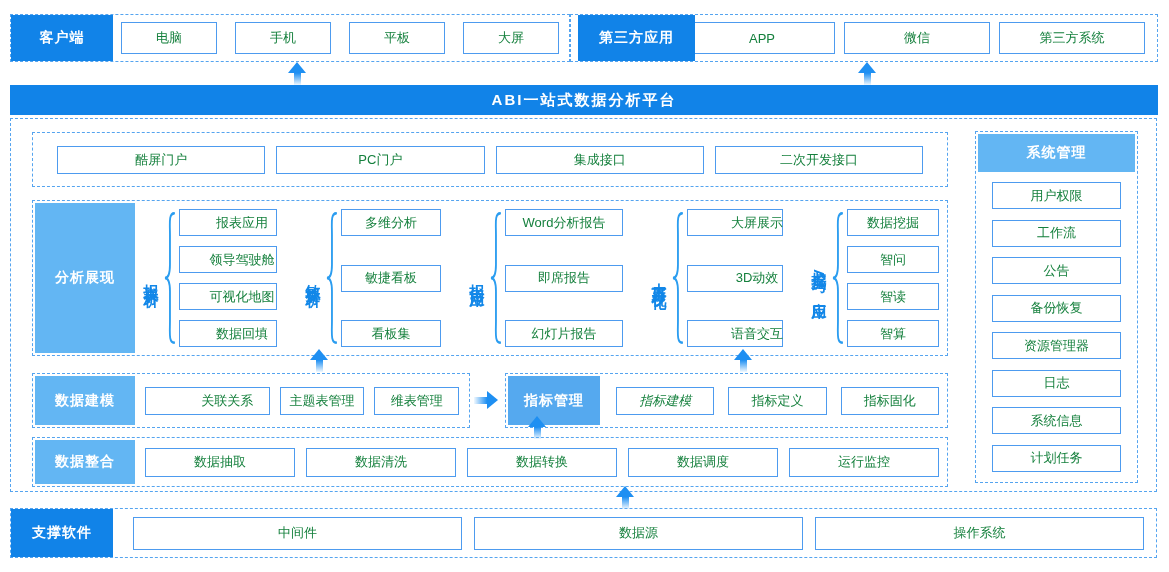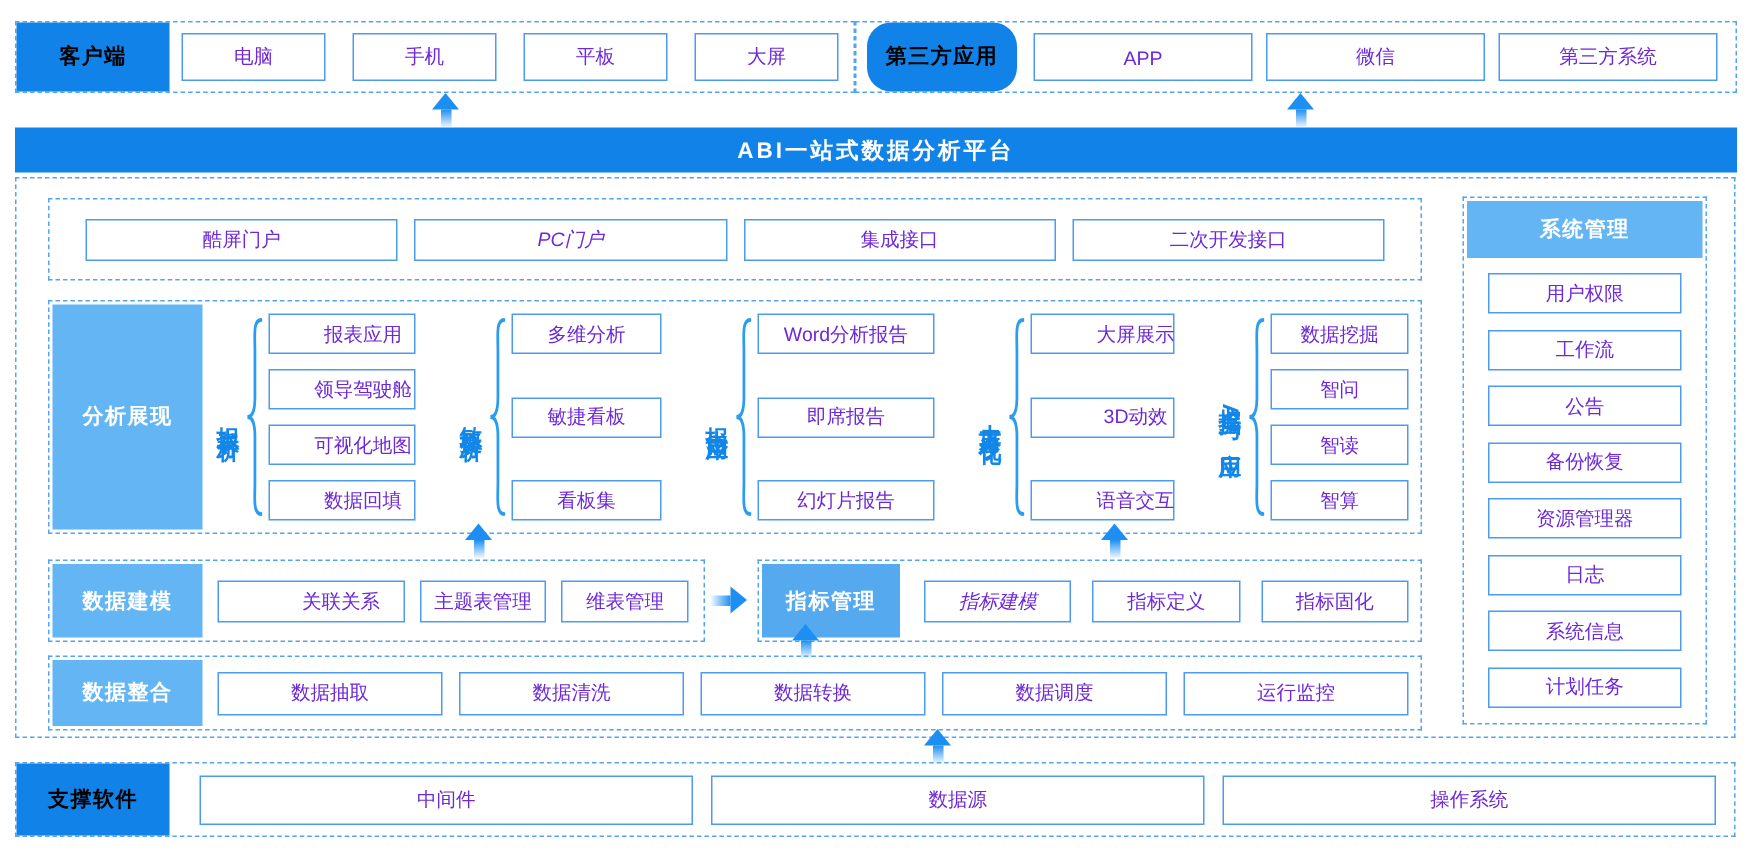--- a/index.html
+++ b/index.html
@@ -4,28 +4,28 @@
 <style>
   html,body{margin:0;padding:0;background:#fff;}
   .canvas{
     position:relative;width:1169px;height:572px;background:#fff;overflow:hidden;
     font-family:"Liberation Sans","DejaVu Sans",sans-serif;color:#3d4450;
   }
   
   .dashed{position:absolute;border:1px dashed #55a4ef;box-sizing:border-box;background:#fff;}
   .dashed.transparent{background:transparent;}
   
-  .blabel{position:absolute;background:#1183e8;color:#000000;display:flex;align-items:center;justify-content:center;
+  .blabel{position:absolute;background:#1183e8;color:#ffffff;display:flex;align-items:center;justify-content:center;
           font-size:14px;font-weight:600;letter-spacing:1px;z-index:4;box-sizing:border-box;}
   .llabel{position:absolute;background:#63b6f3;color:#fff;display:flex;align-items:center;justify-content:center;
           font-size:14px;font-weight:600;letter-spacing:1px;z-index:4;box-sizing:border-box;}
   .mlabel{background:#55a9ef;}
   
   .wbox{background:#fff;border:1px solid #4d9bef;box-sizing:border-box;display:flex;align-items:center;justify-content:center;
-        font-size:13px;color:#6d28d9;white-space:nowrap;}
+        font-size:13px;color:#15803d;white-space:nowrap;}
   
   .banner{position:absolute;left:10px;top:85px;width:1148px;height:30px;background:#1183e8;color:#fff;
           display:flex;align-items:center;justify-content:center;font-size:15px;font-weight:700;letter-spacing:2px;}
   
   .items-row{position:absolute;top:0;bottom:0;display:flex;align-items:center;}
   .items-row .wbox{flex:1;}
   
   .groups{position:absolute;left:110px;right:8px;top:0;bottom:0;display:flex;align-items:center;justify-content:space-between;}
   .group{display:flex;align-items:center;gap:4px;}
   .vlabel{writing-mode:vertical-rl;color:#1287e8;font-weight:700;font-size:15px;letter-spacing:3px;line-height:17px;}
@@ -50,21 +50,21 @@
     <div class="blabel" style="left:0;top:0;width:102px;height:46px;">客户端</div>
     <div class="items-row" style="left:110px;right:10px;gap:18px;">
       <div class="wbox" style="height:32px;">电脑</div>
       <div class="wbox" style="height:32px;">手机</div>
       <div class="wbox" style="height:32px;">平板</div>
       <div class="wbox" style="height:32px;">大屏</div>
     </div>
   </div>
 
   <div class="dashed" style="left:570px;top:14px;width:588px;height:48px;">
-    <div class="blabel" style="left:7px;top:0;width:100px;height:46px;border-radius:16px;">第三方应用</div>
+    <div class="blabel" style="left:7px;top:0;width:117px;height:46px;">第三方应用</div>
     <div class="items-row" style="left:118px;right:12px;gap:9px;">
       <div class="wbox" style="height:32px;">APP</div>
       <div class="wbox" style="height:32px;">微信</div>
       <div class="wbox" style="height:32px;">第三方系统</div>
     </div>
   </div>
 
   <div class="arrow-up" style="left:288px;top:62px;">
       <div class="a-head"></div>
       <div class="a-tail"></div>
@@ -74,21 +74,21 @@
       <div class="a-tail"></div>
     </div>
 
   <div class="banner">ABI一站式数据分析平台</div>
 
   <div class="dashed transparent" style="left:10px;top:118px;width:1147px;height:374px;"></div>
 
   <div class="dashed" style="left:32px;top:132px;width:916px;height:55px;">
     <div class="items-row" style="left:24px;right:24px;gap:11px;">
       <div class="wbox" style="height:28px;">酷屏门户</div>
-      <div class="wbox" style="height:28px;font-style:italic;">PC门户</div>
+      <div class="wbox" style="height:28px;">PC门户</div>
       <div class="wbox" style="height:28px;">集成接口</div>
       <div class="wbox" style="height:28px;">二次开发接口</div>
     </div>
   </div>
 
   <div class="dashed" style="left:32px;top:200px;width:916px;height:156px;">
     <div class="llabel" style="left:2px;top:2px;width:100px;height:150px;">分析展现</div>
     <div class="groups">
 
       <div class="group">

